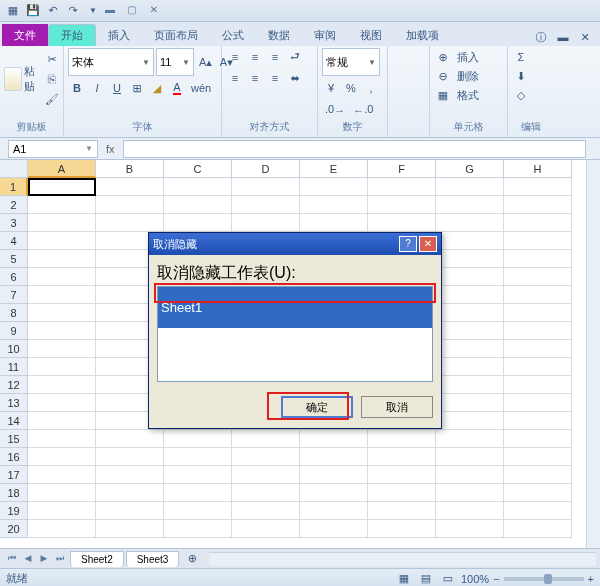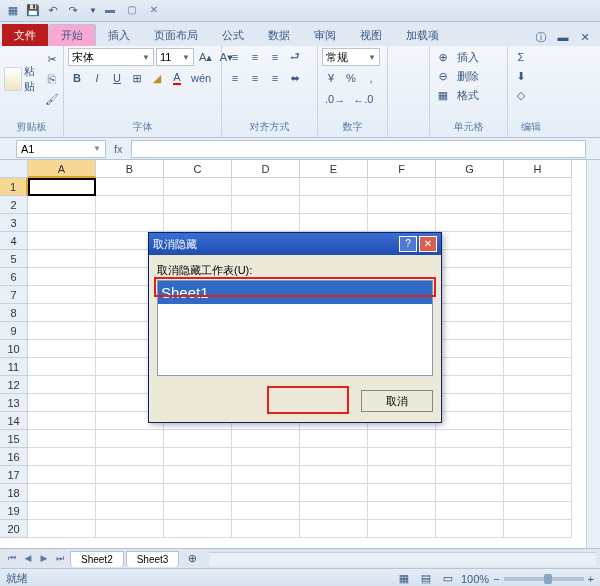--- a/index.html
+++ b/index.html
@@ -8,37 +8,37 @@
 .qat{display:flex;gap:2px;align-items:center}
 .qat-btn{width:18px;height:18px;display:flex;align-items:center;justify-content:center;color:#3b5a82}
 .title-center{flex:1;text-align:center;font-size:12px;color:#5b7aa3;position:relative}
 .watermark{position:absolute;left:50%;top:-2px;transform:translateX(-50%);text-align:center;pointer-events:none;z-index:50}
 .wm1{font-size:20px;font-weight:bold}
 .wm1 .r{color:#d62020}.wm1 .b{color:#1a6dd6}
 .wm2{font-size:13px;color:#1a6dd6;margin-top:-2px}
 .winbtns{display:flex;gap:6px}
 .winbtn{width:16px;height:14px;color:#5b7aa3;font-size:10px;text-align:center}
 .tabbar{height:24px;background:#dfe8f3;display:flex;align-items:flex-end;padding-left:2px;gap:0}
-.filetab{background:#b91c1c;color:#fff;padding:4px 12px;height:22px;display:flex;align-items:center}
+.filetab{background:#a21caf;color:#fff;padding:4px 12px;height:22px;display:flex;align-items:center}
 .tab{padding:4px 12px;color:#3b5a82;cursor:pointer;height:22px;display:flex;align-items:center}
-.tab.active{background:#f9a8d4;border:1px solid #b5c5d8;border-bottom:none;border-radius:3px 3px 0 0}
+.tab.active{background:#5eead4;border:1px solid #b5c5d8;border-bottom:none;border-radius:3px 3px 0 0}
 .ribbon{height:92px;background:linear-gradient(#f3f7fb,#e5edf6);border-bottom:1px solid #b5c5d8;display:flex}
 .rgroup{border-right:1px solid #c7d5e6;padding:2px 4px;display:flex;flex-direction:column;justify-content:space-between}
 .rgroup-body{flex:1;display:flex;gap:3px;align-items:flex-start}
 .rgroup-label{text-align:center;font-size:10px;color:#5b7aa3;padding:1px 0}
 .bigbtn{width:36px;height:62px;display:flex;flex-direction:row;align-items:center;justify-content:center;gap:2px;color:#3b5a82}
 .bigbtn .ic{width:24px;height:24px;background:#fff;border:1px solid #cbd6e4;border-radius:2px}
 .smico{width:18px;height:18px;display:inline-flex;align-items:center;justify-content:center;color:#3b5a82;font-size:11px}
 .fontbox{display:flex;flex-direction:column;gap:3px}
 .frow{display:flex;gap:2px;align-items:center}
-.combo{height:18px;background:#fff;border:1px solid #b5c5d8;display:flex;align-items:center;padding:0 3px;font-size:11px}
+.combo{height:28px;background:#fff;border:1px solid #b5c5d8;display:flex;align-items:center;padding:0 3px;font-size:11px}
 .combo .dd{margin-left:auto;font-size:8px;color:#666}
 .btn{height:18px;min-width:18px;border:1px solid transparent;display:inline-flex;align-items:center;justify-content:center;padding:0 2px;color:#3b5a82}
 .namebox-row{height:22px;background:#e9eff7;border-bottom:1px solid #b5c5d8;display:flex;align-items:center}
-.namebox{width:90px;height:18px;background:#fff;border:1px solid #b5c5d8;margin-left:16px;padding:0 4px;display:flex;align-items:center}
+.namebox{width:90px;height:18px;background:#fff;border:1px solid #b5c5d8;margin-left:8px;padding:0 4px;display:flex;align-items:center}
 .fx{margin:0 8px;color:#666;}
 .fbar{flex:1;height:18px;background:#fff;border:1px solid #b5c5d8;margin-right:14px}
 .grid-area{position:relative;height:388px;background:#fff;display:flex}
 .corner{width:28px;height:18px;background:#e9eff7;border-right:1px solid #c7d0dc;border-bottom:1px solid #c7d0dc}
 .ch{width:68px;height:18px;border-right:1px solid #c7d0dc;border-bottom:1px solid #c7d0dc;text-align:center;line-height:18px;color:#333}
 .ch.sel{background:#f7d794;border-bottom:2px solid #e0a030}
 .rh{height:18px;border-right:1px solid #c7d0dc;border-bottom:1px solid #c7d0dc;text-align:center;line-height:18px;color:#333;background:#e9eff7}
 .rh.sel{background:#f7d794;border-right:2px solid #e0a030}
 .crow{display:flex}
 .cell{width:68px;height:18px;border-right:1px solid #d6dce4;border-bottom:1px solid #d6dce4}
@@ -52,23 +52,23 @@
 .slider{width:80px;height:4px;background:#b5c5d8;position:relative}
 .slider .th{position:absolute;left:40px;top:-3px;width:8px;height:10px;background:#8aa4c2;border-radius:2px}
 .scrollbar-v{position:absolute;right:0;top:0;width:14px;height:100%;background:#e9eff7;border-left:1px solid #c7d0dc}
 .scrollbar-h{height:14px;background:#e9eff7;border-top:1px solid #c7d0dc;flex:1;margin-left:8px}
 .dialog{position:absolute;left:148px;top:232px;width:294px;background:#ece9d8;border:1px solid #0a246a;box-shadow:2px 2px 6px rgba(0,0,0,.3);z-index:100}
 .dlg-title{height:22px;background:linear-gradient(#3b6ed5,#1e4db0);color:#fff;display:flex;align-items:center;padding:0 4px;font-size:12px}
 .dlg-title .t{flex:1}
 .dlg-tbtn{width:18px;height:16px;background:#d86050;border:1px solid #fff;margin-left:2px;text-align:center;line-height:14px;color:#fff;font-size:10px}
 .dlg-tbtn.help{background:#4f7bd0}
 .dlg-body{padding:8px}
-.dlg-label{font-size:11px;margin-bottom:2px}
+.dlg-label{font-size:16px;margin-bottom:2px}
 .listbox{height:96px;background:#fff;border:1px solid #7f9db9}
-.li{padding:3px 3px;font-size:15px}
+.li{padding:13px 3px;font-size:13px}
 .li.sel{background:#316ac5;color:#fff}
 .hl{position:absolute;border:2px solid #e02020;pointer-events:none}
 .dlg-btns{display:flex;justify-content:flex-end;gap:8px;padding:6px 8px 10px}
 .dlg-btn{width:72px;height:22px;background:#ece9d8;border:1px solid #888;font-size:11px}
 .dlg-btn.def{border:2px solid #4f7bd0}
 .vstack{display:flex;flex-direction:column}
 </style>
 </head>
 <body>
 
@@ -517,16 +517,17 @@
   <div class="dlg-body">
     <div class="dlg-label">取消隐藏工作表(U):</div>
     <div style="position:relative">
       <div class="listbox">
         <div class="li sel">Sheet1</div>
       </div>
       <div class="hl" style="left:-3px;top:-3px;right:-3px;height:20px"></div>
     </div>
   </div>
   <div class="dlg-btns" style="position:relative">
+    <button class="dlg-btn def">确定</button>
     <button class="dlg-btn">取消</button>
     <div class="hl" style="left:118px;top:2px;width:82px;height:28px"></div>
   </div>
 </div>
 
 </body></html>

